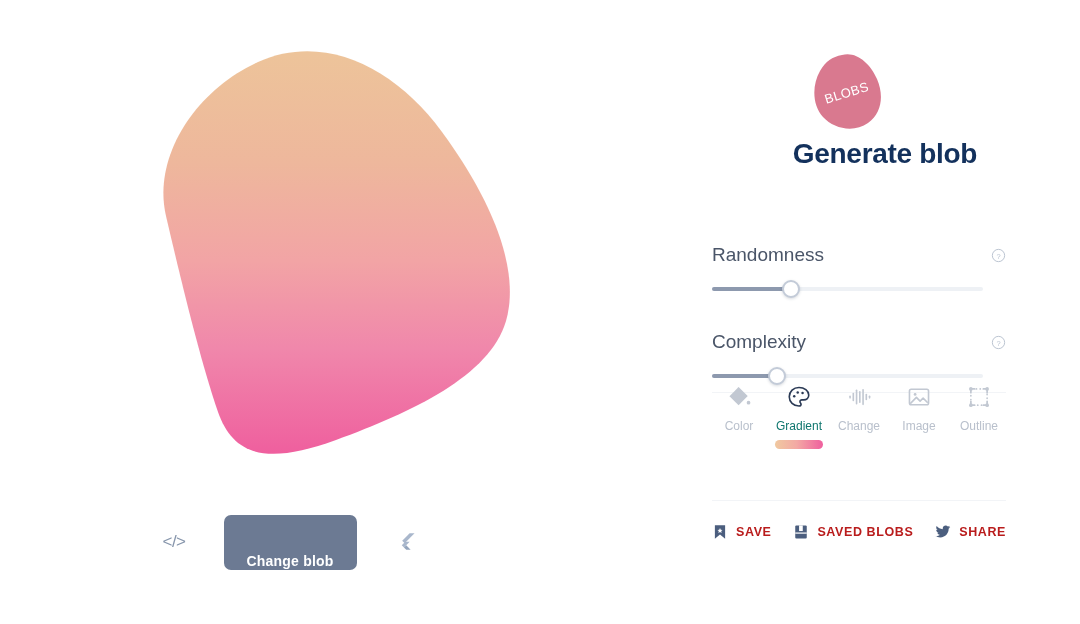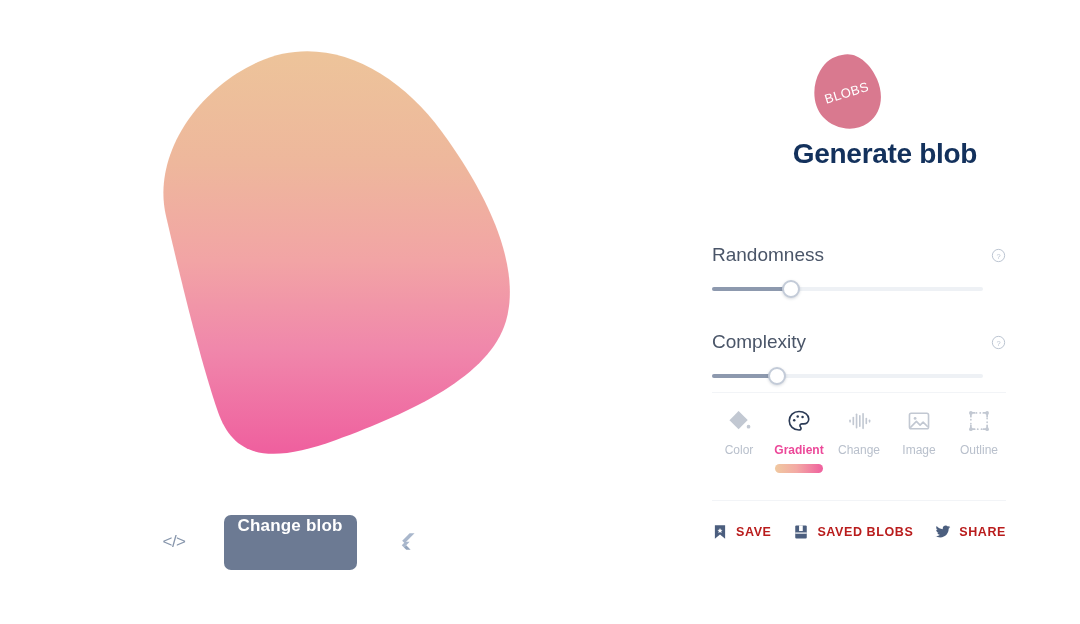--- a/index.html
+++ b/index.html
@@ -51,25 +51,25 @@
     color: #8796ac;
     letter-spacing: -0.5px;
     font-family: "Liberation Sans", sans-serif;
   }
   .change-blob-btn {
     width: 133px; height: 55px;
     background: #6c7a93;
     border: none;
     border-radius: 7px;
     color: #ffffff;
-    font-size: 17px;
+    font-size: 14px;
     font-weight: bold;
     letter-spacing: 0.2px;
     cursor: pointer;
-    display: flex; align-items: flex-start; justify-content: center;
+    display: flex; align-items: flex-end; justify-content: center;
     font-family: "Liberation Sans", sans-serif;
   }
 
   
   .panel {
     position: absolute;
     left: 690px; top: 0;
     width: 390px; height: 624px;
     padding: 0 22px;
   }
@@ -152,21 +152,21 @@
     left: 22px;
     width: 294px;
     height: 1px;
     background: #f2f4f7;
   }
   #div-top { top: 392px; }
   #div-bottom { top: 500px; }
 
   .tabs {
     position: absolute;
-    left: 22px; top: 408px;
+    left: 22px; top: 384px;
     width: 294px;
     display: flex;
     justify-content: space-between;
     text-align: center;
   }
   .tab {
     width: 54px;
     display: flex;
     flex-direction: column;
     align-items: center;
@@ -180,21 +180,21 @@
   }
   .tab-icon svg { display: block; width: 100%; height: 100%; }
   .tab-label {
     margin-top: 9px;
     font-size: 12px;
     color: #b9c0cc;
     font-family: "Liberation Sans", sans-serif;
     white-space: nowrap;
   }
   .tab.active .tab-icon { color: #2b3a55; }
-  .tab.active .tab-label { color: #ec4899; font-weight: bold; }
+  .tab.active .tab-label { color: #0f766e; font-weight: normal; }
   .tab-swatch {
     margin-top: 7px;
     width: 48px; height: 9px;
     border-radius: 5px;
     background: linear-gradient(90deg, #f0c9a0 0%, #f3a9a4 45%, #ef5f9e 100%);
   }
 
   .actions {
     position: absolute;
     left: 22px; top: 524px;

